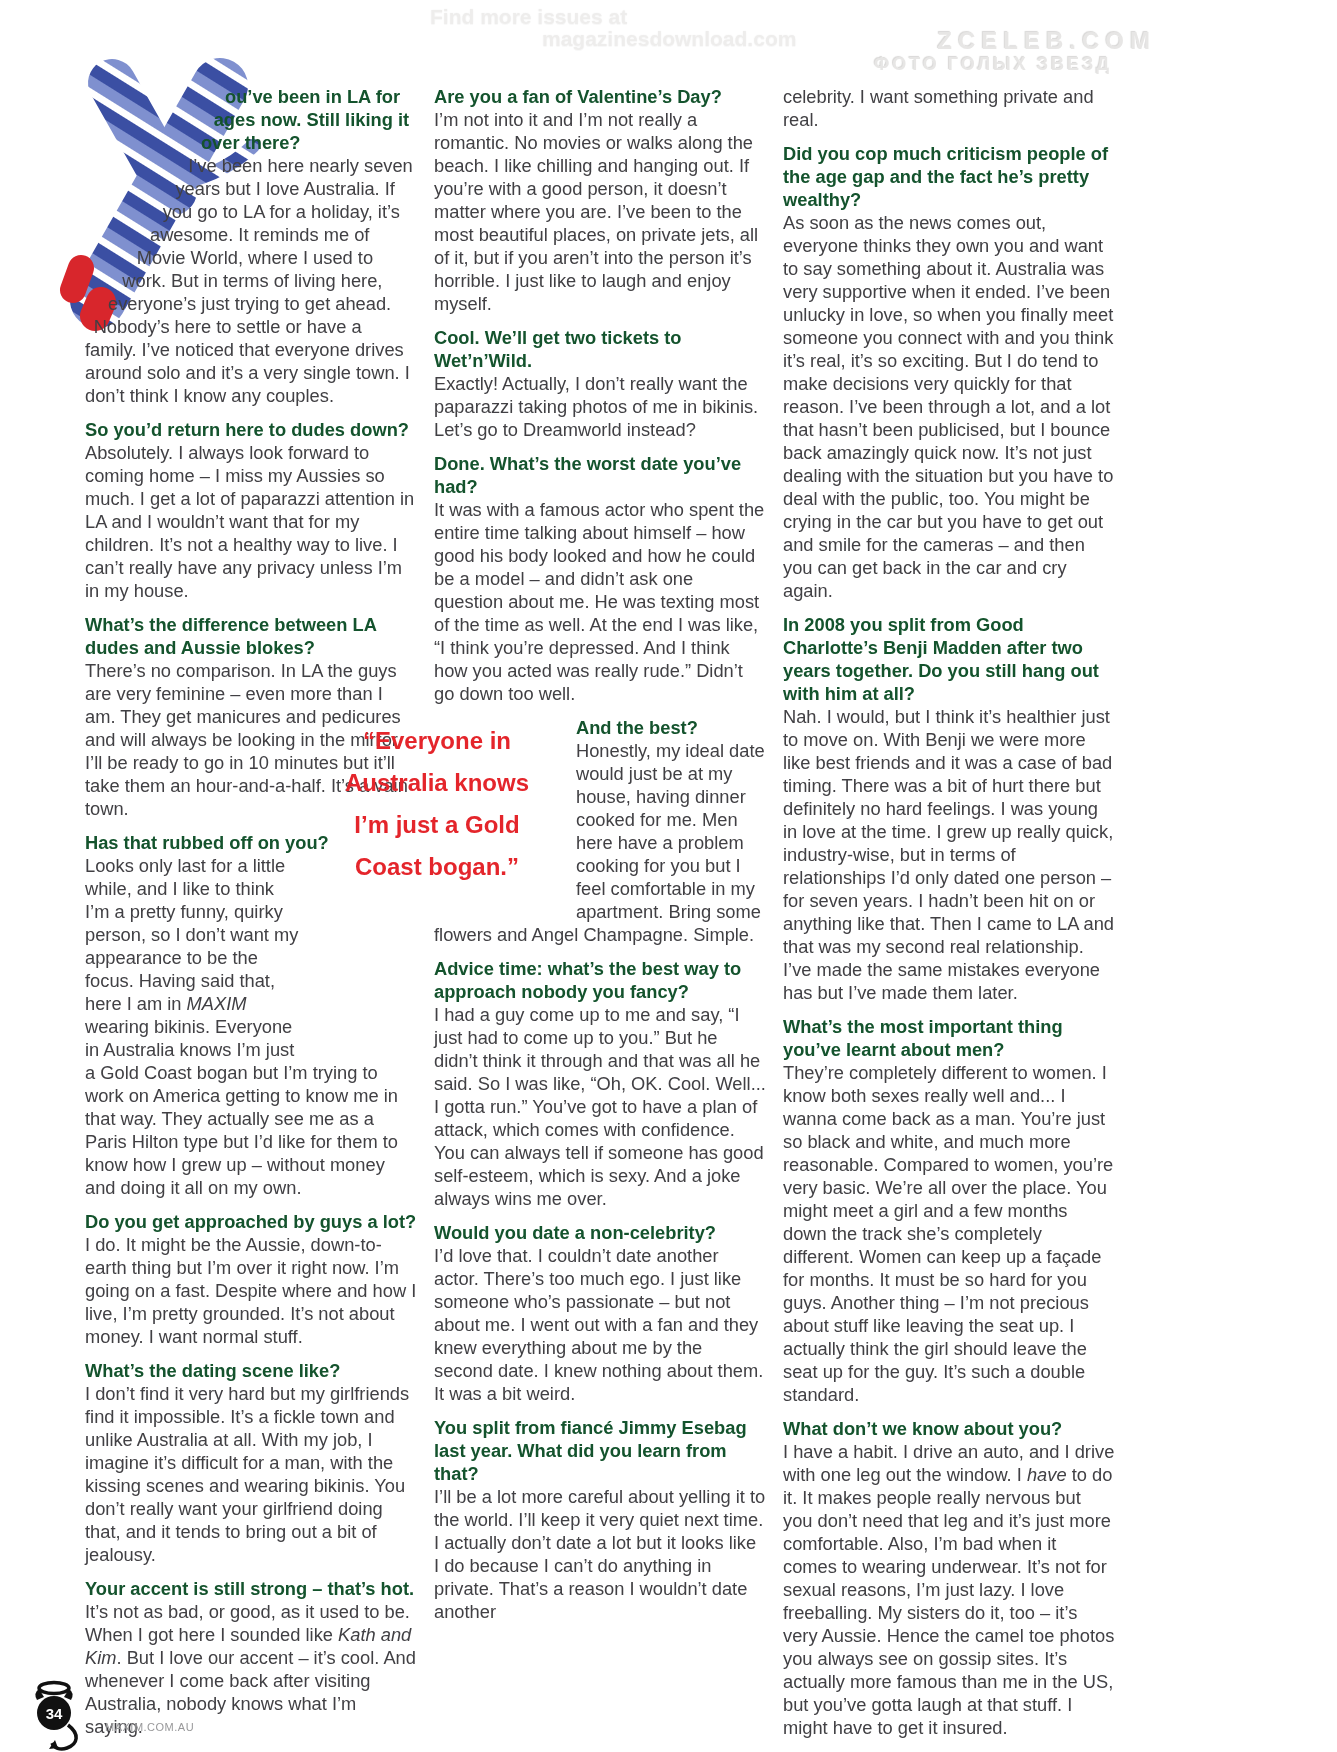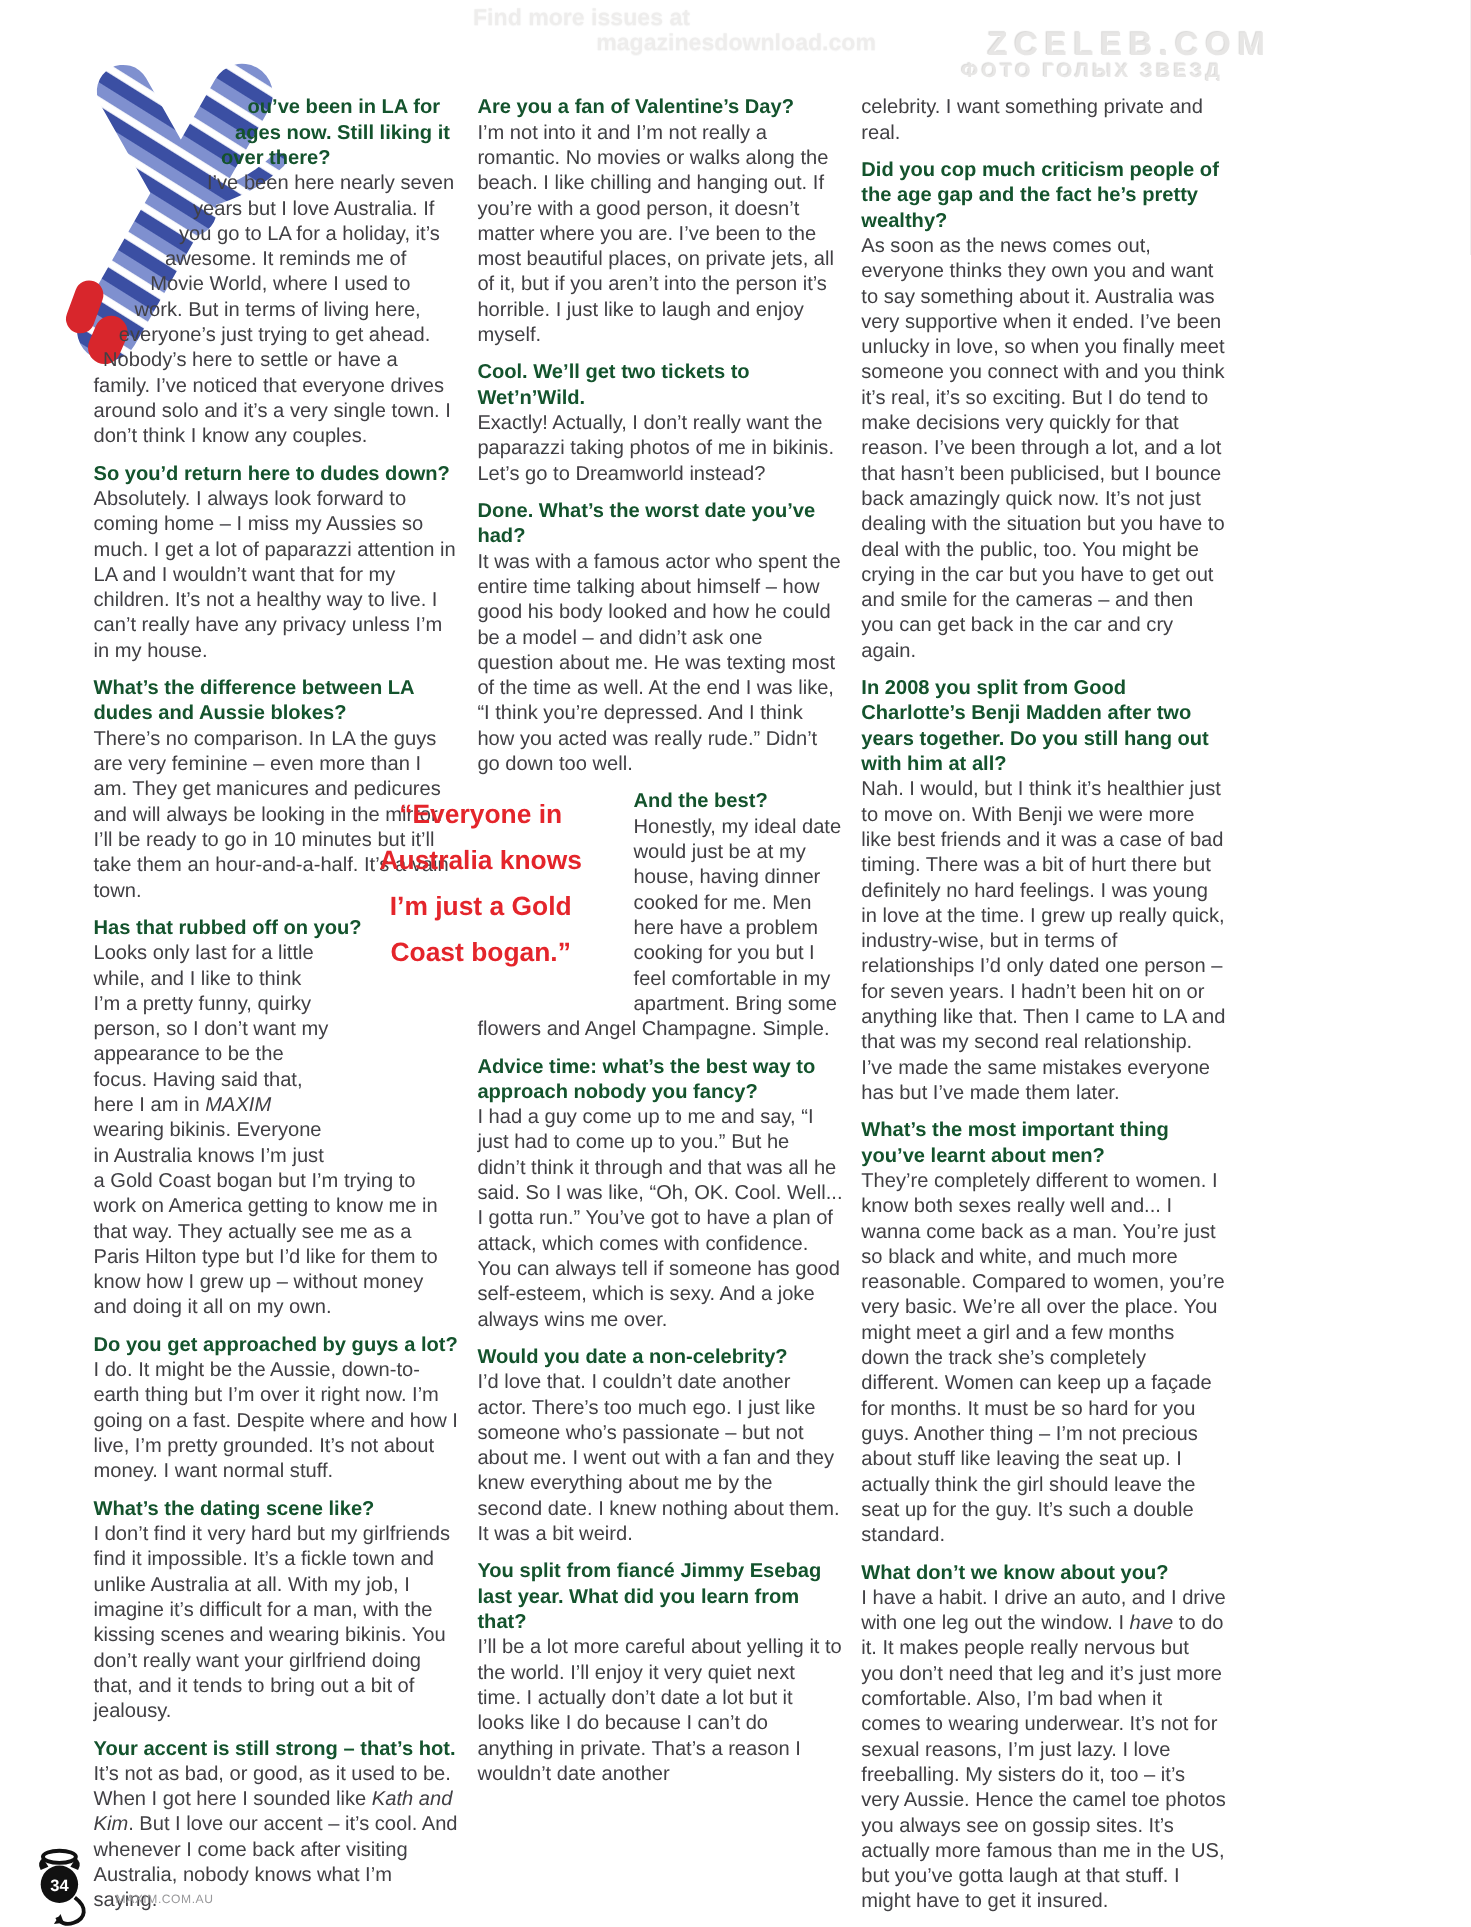--- a/index.html
+++ b/index.html
@@ -5,21 +5,21 @@
   html,body{margin:0;padding:0;background:#dcdcdc;}
   .page{position:relative;width:1337px;height:1752px;background:#ffffff;margin:0 auto;
         font-family:"Liberation Sans",sans-serif;overflow:hidden;}
 
   
   .wm-center{position:absolute;left:430px;top:6px;font-weight:bold;font-size:21px;
              color:#eeedec;text-shadow:0 1px 0 #f8f8f8,0 0 2px rgba(0,0,0,0.05);line-height:22px;}
   .wm-center .l2{margin-left:112px;}
   .wm-right{position:absolute;left:830px;top:28px;width:326px;text-align:right;color:#e7e6e5;
             text-shadow:1px 1px 0 #ffffff,-1px -1px 1px #d9d8d7;}
-  .wm-right .l1{font-size:30px;font-weight:bold;letter-spacing:6px;line-height:26px;}
+  .wm-right .l1{font-size:24px;font-weight:bold;letter-spacing:6px;line-height:26px;}
   .wm-right .l2{font-size:18px;font-weight:bold;letter-spacing:3px;line-height:20px;text-align:center;}
 
   
   .content{position:absolute;left:85px;top:85px;width:1030px;display:flex;gap:17px;}
   .col{flex:1 1 0;font-size:18.3px;line-height:23px;color:#414044;}
   .blk{margin:0 0 11px 0;}
   .blk.question{color:#14532d;font-weight:bold;margin-bottom:0;}
   .blk.byline{color:#2878b4;font-weight:bold;text-align:right;margin-top:2px;}
 
   
@@ -99,21 +99,21 @@
         <div class="blk answer">Exactly! Actually, I don’t really want the paparazzi taking photos of me in bikinis. Let’s go to Dreamworld instead?</div>
         <div class="blk question">Done. What’s the worst date you’ve had?</div>
         <div class="blk answer">It was with a famous actor who spent the entire time talking about himself – how good his body looked and how he could be a model – and didn’t ask one question about me. He was texting most of the time as well. At the end I was like, “I think you’re depressed. And I think how you acted was really rude.” Didn’t go down too well.</div>
         <div class="blk question"><div class="spacer-l"></div>And the best?</div>
         <div class="blk answer">Honestly, my ideal date would just be at my house, having dinner cooked for me. Men here have a problem cooking for you but I feel comfortable in my apartment. Bring some flowers and Angel Champagne. Simple.</div>
         <div class="blk question">Advice time: what’s the best way to approach nobody you fancy?</div>
         <div class="blk answer">I had a guy come up to me and say, “I just had to come up to you.” But he didn’t think it through and that was all he said. So I was like, “Oh, OK. Cool. Well... I gotta run.” You’ve got to have a plan of attack, which comes with confidence. You can always tell if someone has good self-esteem, which is sexy. And a joke always wins me over.</div>
         <div class="blk question">Would you date a non-celebrity?</div>
         <div class="blk answer">I’d love that. I couldn’t date another actor. There’s too much ego. I just like someone who’s passionate – but not about me. I went out with a fan and they knew everything about me by the second date. I knew nothing about them. It was a bit weird.</div>
         <div class="blk question">You split from fiancé Jimmy Esebag last year. What did you learn from that?</div>
-        <div class="blk answer">I’ll be a lot more careful about yelling it to the world. I’ll enjoy it very quiet next time. I actually don’t date a lot but it looks like I do because I can’t do anything in private. That’s a reason I wouldn’t date another</div>
+        <div class="blk answer">I’ll be a lot more careful about yelling it to the world. I’ll keep it very quiet next time. I actually don’t date a lot but it looks like I do because I can’t do anything in private. That’s a reason I wouldn’t date another</div>
       </div>
     <div class="col">
         <div class="blk answer">celebrity. I want something private and real.</div>
         <div class="blk question">Did you cop much criticism people of the age gap and the fact he’s pretty wealthy?</div>
         <div class="blk answer">As soon as the news comes out, everyone thinks they own you and want to say something about it. Australia was very supportive when it ended. I’ve been unlucky in love, so when you finally meet someone you connect with and you think it’s real, it’s so exciting. But I do tend to make decisions very quickly for that reason. I’ve been through a lot, and a lot that hasn’t been publicised, but I bounce back amazingly quick now. It’s not just dealing with the situation but you have to deal with the public, too. You might be crying in the car but you have to get out and smile for the cameras – and then you can get back in the car and cry again.</div>
         <div class="blk question">In 2008 you split from Good Charlotte’s Benji Madden after two years together. Do you still hang out with him at all?</div>
         <div class="blk answer">Nah. I would, but I think it’s healthier just to move on. With Benji we were more like best friends and it was a case of bad timing. There was a bit of hurt there but definitely no hard feelings. I was young in love at the time. I grew up really quick, industry-wise, but in terms of relationships I’d only dated one person – for seven years. I hadn’t been hit on or anything like that. Then I came to LA and that was my second real relationship. I’ve made the same mistakes everyone has but I’ve made them later.</div>
         <div class="blk question">What’s the most important thing you’ve learnt about men?</div>
         <div class="blk answer">They’re completely different to women. I know both sexes really well and... I wanna come back as a man. You’re just so black and white, and much more reasonable. Compared to women, you’re very basic. We’re all over the place. You might meet a girl and a few months down the track she’s completely different. Women can keep up a façade for months. It must be so hard for you guys. Another thing – I’m not precious about stuff like leaving the seat up. I actually think the girl should leave the seat up for the guy. It’s such a double standard.</div>
         <div class="blk question">What don’t we know about you?</div>

